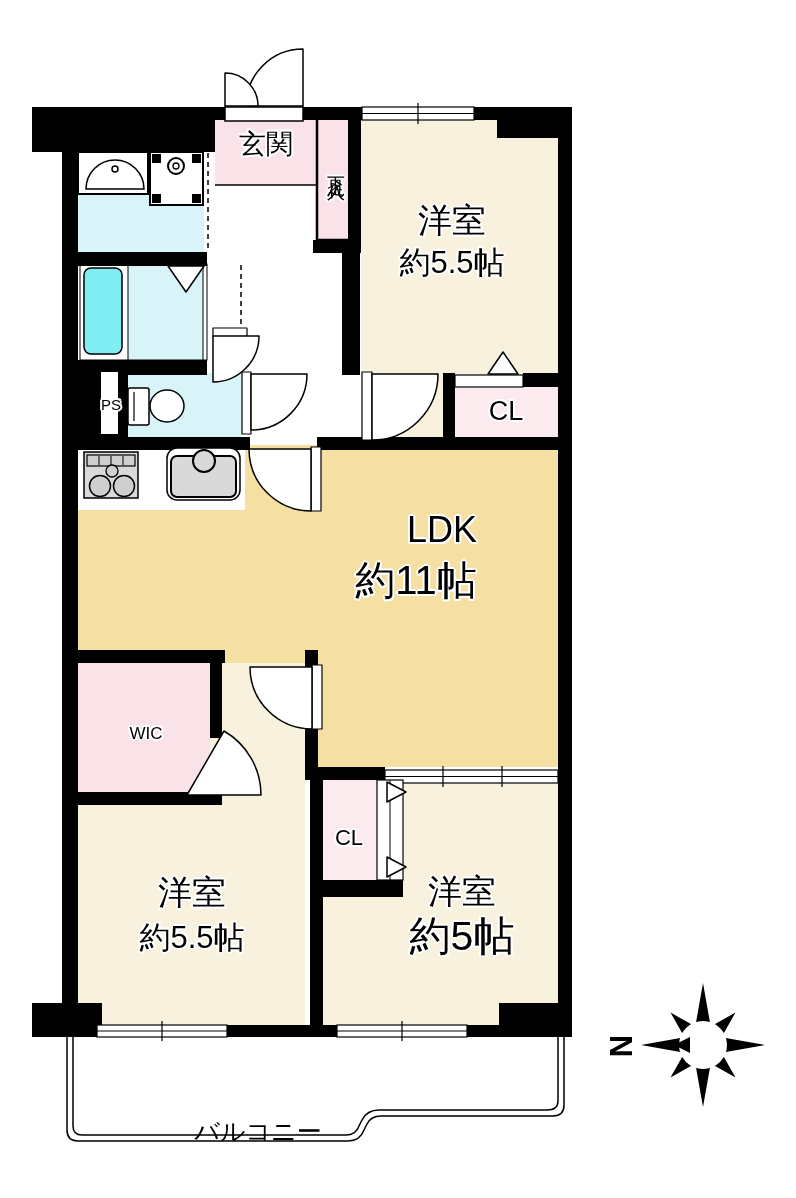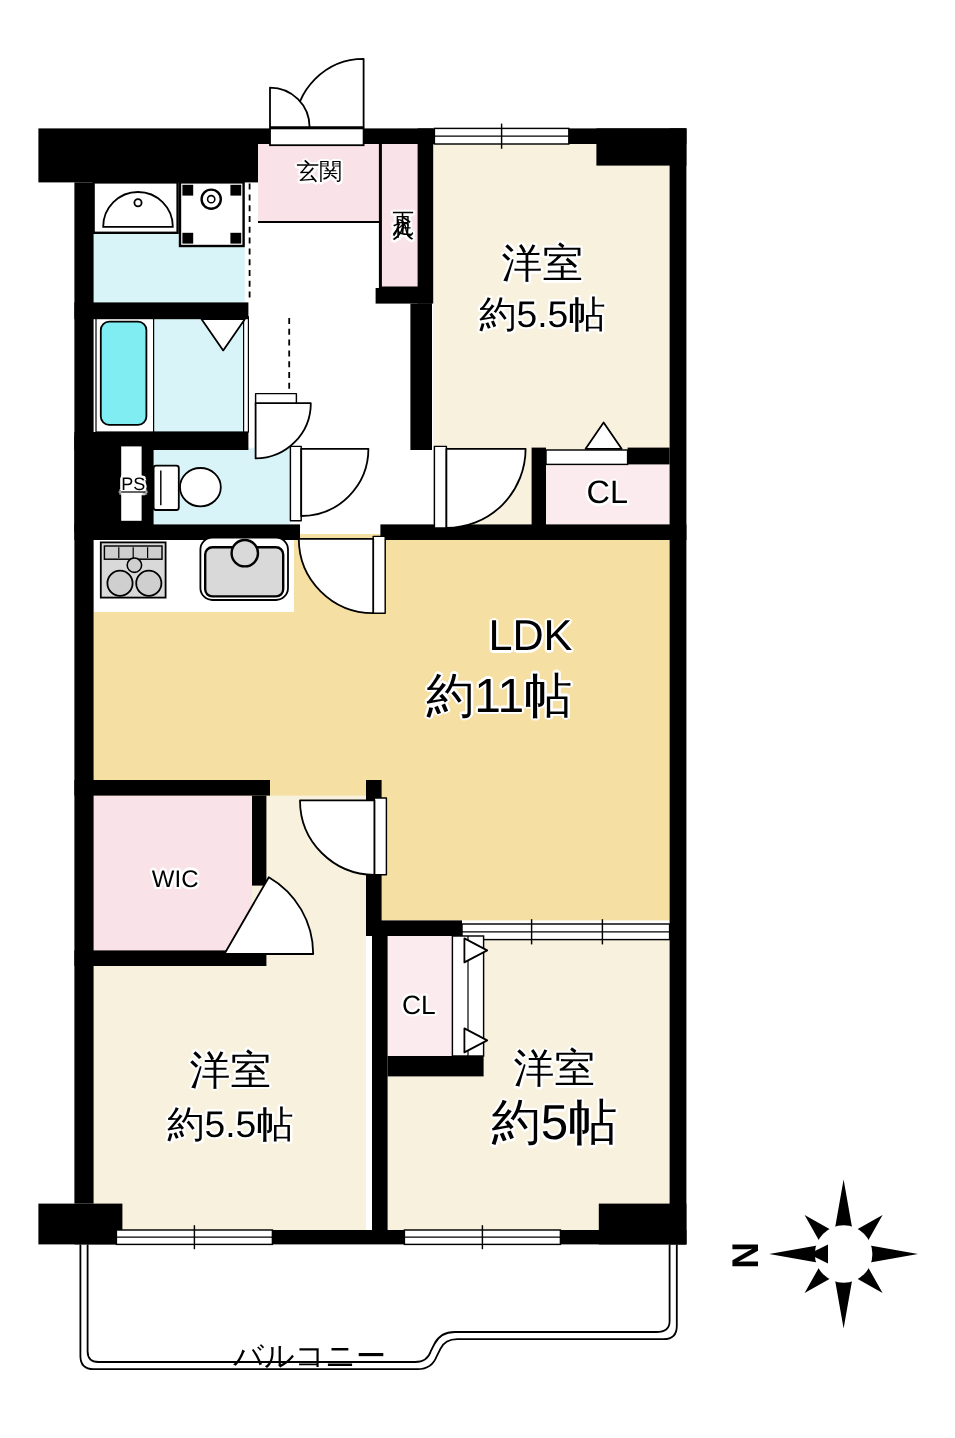--- a/index.html
+++ b/index.html
@@ -3,29 +3,29 @@
 <meta charset="utf-8">
 <style>
   html,body{margin:0;padding:0;background:#ffffff;}
   #canvas{position:relative;width:796px;height:1198px;background:#ffffff;overflow:hidden;
           font-family:"Liberation Sans","DejaVu Sans",sans-serif;}
   #plan-svg{position:absolute;left:0;top:0;}
   .lbl{position:absolute;transform:translate(-50%,-50%);color:#000;white-space:nowrap;
        line-height:1;z-index:5;
        text-shadow:2px 0 0 #fff,-2px 0 0 #fff,0 2px 0 #fff,0 -2px 0 #fff,
                    1.5px 1.5px 0 #fff,-1.5px 1.5px 0 #fff,1.5px -1.5px 0 #fff,-1.5px -1.5px 0 #fff;}
-  .lbl-genkan{left:266px;top:144px;font-size:19px;}
+  .lbl-genkan{left:266px;top:144px;font-size:27px;}
   .lbl-shoe{left:336px;top:177px;font-size:18px;writing-mode:vertical-rl;text-orientation:upright;letter-spacing:2px;}
   .lbl-b1-name{left:452px;top:220px;font-size:34px;}
   .lbl-b1-size{left:452px;top:262px;font-size:31px;}
   .lbl-cl1{left:506px;top:411px;font-size:27px;}
   .lbl-ldk-name{left:442px;top:530px;font-size:36px;}
   .lbl-ldk-size{left:416px;top:580px;font-size:40px;}
-  .lbl-ps{left:111px;top:404px;font-size:15px;text-decoration:underline;}
-  .lbl-wic{left:146px;top:733px;font-size:20px;}
+  .lbl-ps{left:111px;top:404px;font-size:15px;}
+  .lbl-wic{left:146px;top:733px;font-size:17px;}
   .lbl-b2-name{left:192px;top:892px;font-size:34px;}
   .lbl-b2-size{left:192px;top:937px;font-size:31px;}
   .lbl-cl2{left:349px;top:838px;font-size:22px;}
   .lbl-b3-name{left:462px;top:891px;font-size:34px;}
   .lbl-b3-size{left:462px;top:936px;font-size:41px;}
   .lbl-balcony{left:258px;top:1089px;font-size:25px;text-shadow:none;margin-top:42px;}
   .lbl-north{left:621px;top:1046px;font-size:31px;font-weight:bold;transform:translate(-50%,-50%) rotate(-90deg);text-shadow:none;}
 </style>
 </head>
 <body>

